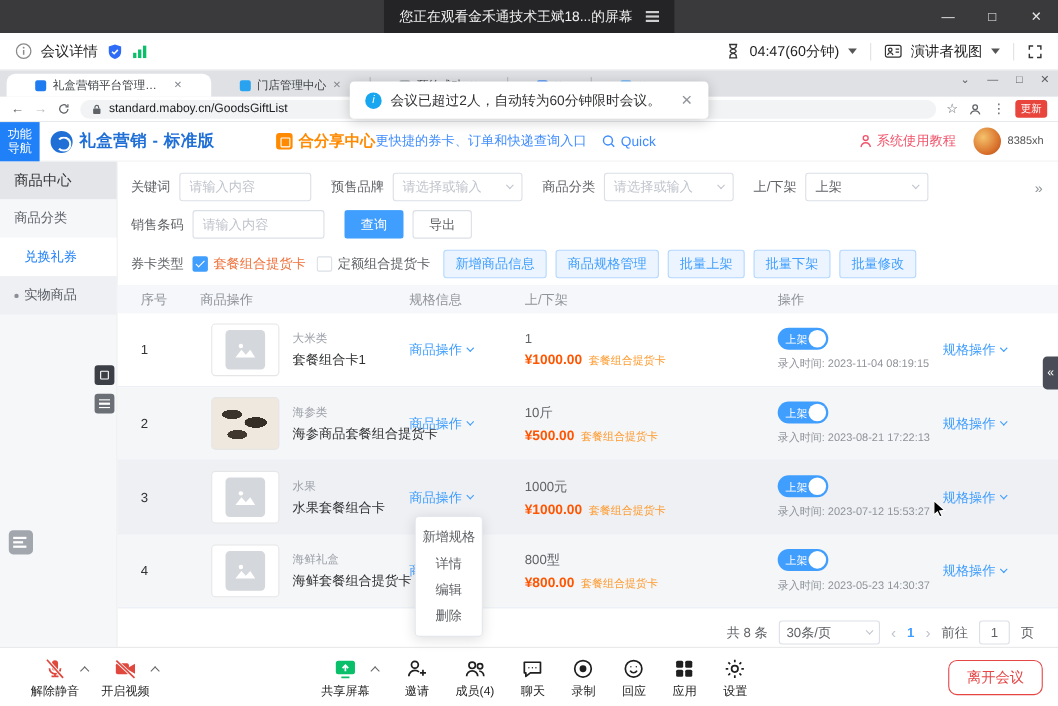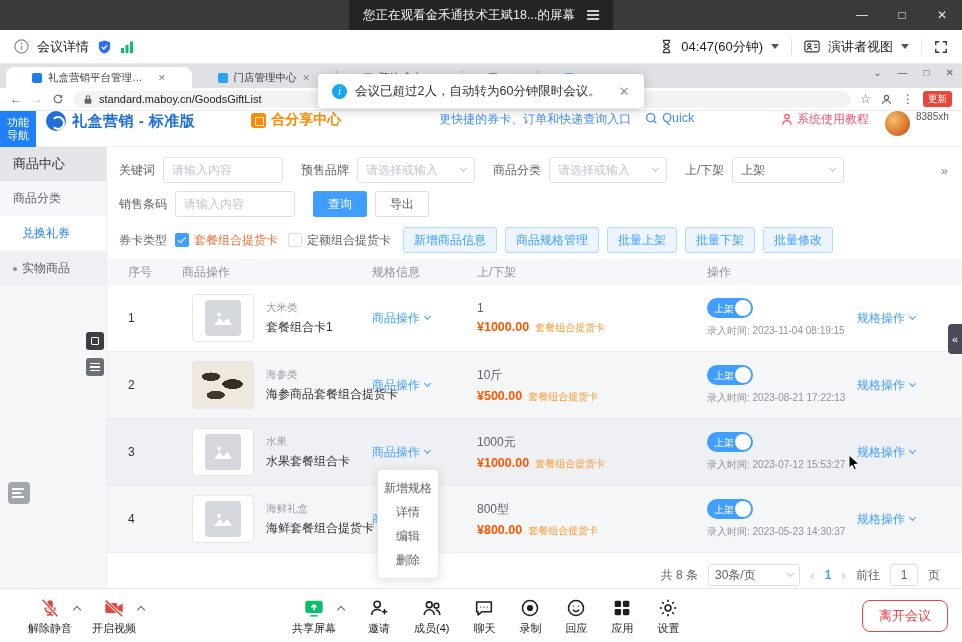--- a/index.html
+++ b/index.html
@@ -31,31 +31,31 @@
 .tab .x{color:#80868b;font-size:9px}
 .tabsep{width:1px;height:12px;background:#b8bbbf;align-self:center}
 .strip-controls{position:absolute;right:8px;top:67px;display:flex;gap:16px;color:#5a5d61;font-size:10px}
 .addrbar{position:absolute;top:88px;left:0;right:0;height:23px;background:#fff;border-bottom:1px solid #e7e9eb;display:flex;align-items:center;gap:9px;padding:0 10px}
 .nav-glyph{color:#5f6368;font-size:12px;cursor:pointer}
 .nav-glyph.dis{color:#b9bcbf}
 .urlbox{flex:1;height:17px;background:#f1f3f4;border-radius:9px;display:flex;align-items:center;gap:6px;padding:0 10px;font-size:11px;color:#202124}
 .chip-update{background:#e8453c;color:#fff;font-size:9.5px;padding:1.5px 5px;border-radius:3px;cursor:pointer}
 
 
-.appheader{position:absolute;top:111px;left:0;right:0;height:36px;background:#fff;border-bottom:1px solid #f0f0f0;display:flex;align-items:flex-start}
+.appheader{position:absolute;top:111px;left:0;right:0;height:36px;background:#fff;border-bottom:1px solid #f0f0f0;display:flex;align-items:center}
 .navbox{width:36px;height:36px;background:#2080f7;color:#fff;font-size:11px;line-height:13px;display:flex;align-items:center;justify-content:center;text-align:center;cursor:pointer}
 .navbox span{display:block;width:24px}
 .brand{display:flex;align-items:center;gap:6px;margin-left:10px}
 .brand-logo{width:20px;height:20px;border-radius:50%;background:#1f6fd6;position:relative}
 .brand-logo:after{content:"";position:absolute;left:5px;top:5px;width:10px;height:10px;border-radius:50%;border:2px solid #fff;border-left-color:transparent}
 .brand-name{font-size:15px;font-weight:bold;color:#1f6fd6;letter-spacing:.5px}
 .share-center{display:flex;align-items:center;gap:5px;margin-left:56px;color:#ff8a00;font-weight:bold;font-size:14px;cursor:pointer}
 .sc-icon{width:15px;height:15px;background:#ff8a00;border-radius:3px;position:relative}
 .sc-icon:after{content:"";position:absolute;left:4px;top:4px;width:7px;height:7px;border:1.6px solid #fff;border-radius:1px}
-.quick-desc{margin-left:98px;color:#3f8cff;font-size:12px}
+.quick-desc{color:#3f8cff;font-size:12px}
 .quick{display:flex;align-items:center;gap:4px;color:#3f8cff;margin-left:14px;font-size:12.5px;cursor:pointer}
 .tutorial{display:flex;align-items:center;gap:4px;color:#f1556c;font-size:12px;margin-left:auto;cursor:pointer}
 .avatar{width:25px;height:25px;border-radius:50%;margin-left:16px;background:radial-gradient(circle at 35% 35%,#f5c26b,#d86f2a 65%,#a8481a);flex:0 0 auto}
 .username{font-size:10px;color:#555;margin:0 12px 0 6px;line-height:11px;width:34px;word-break:break-all}
 
 
 .sidebar{position:absolute;top:147px;left:0;width:107px;bottom:54px;background:#f6f7f9;border-right:1px solid #ececec}
 .sb-title{height:34px;background:#e3e5e8;display:flex;align-items:center;padding-left:13px;font-size:13px;color:#303133}
 .sb-item{height:35px;display:flex;align-items:center;padding-left:13px;font-size:12px;color:#5a5e66;cursor:pointer;gap:5px}
 .sb-item.lvl2{background:#eff0f3}

